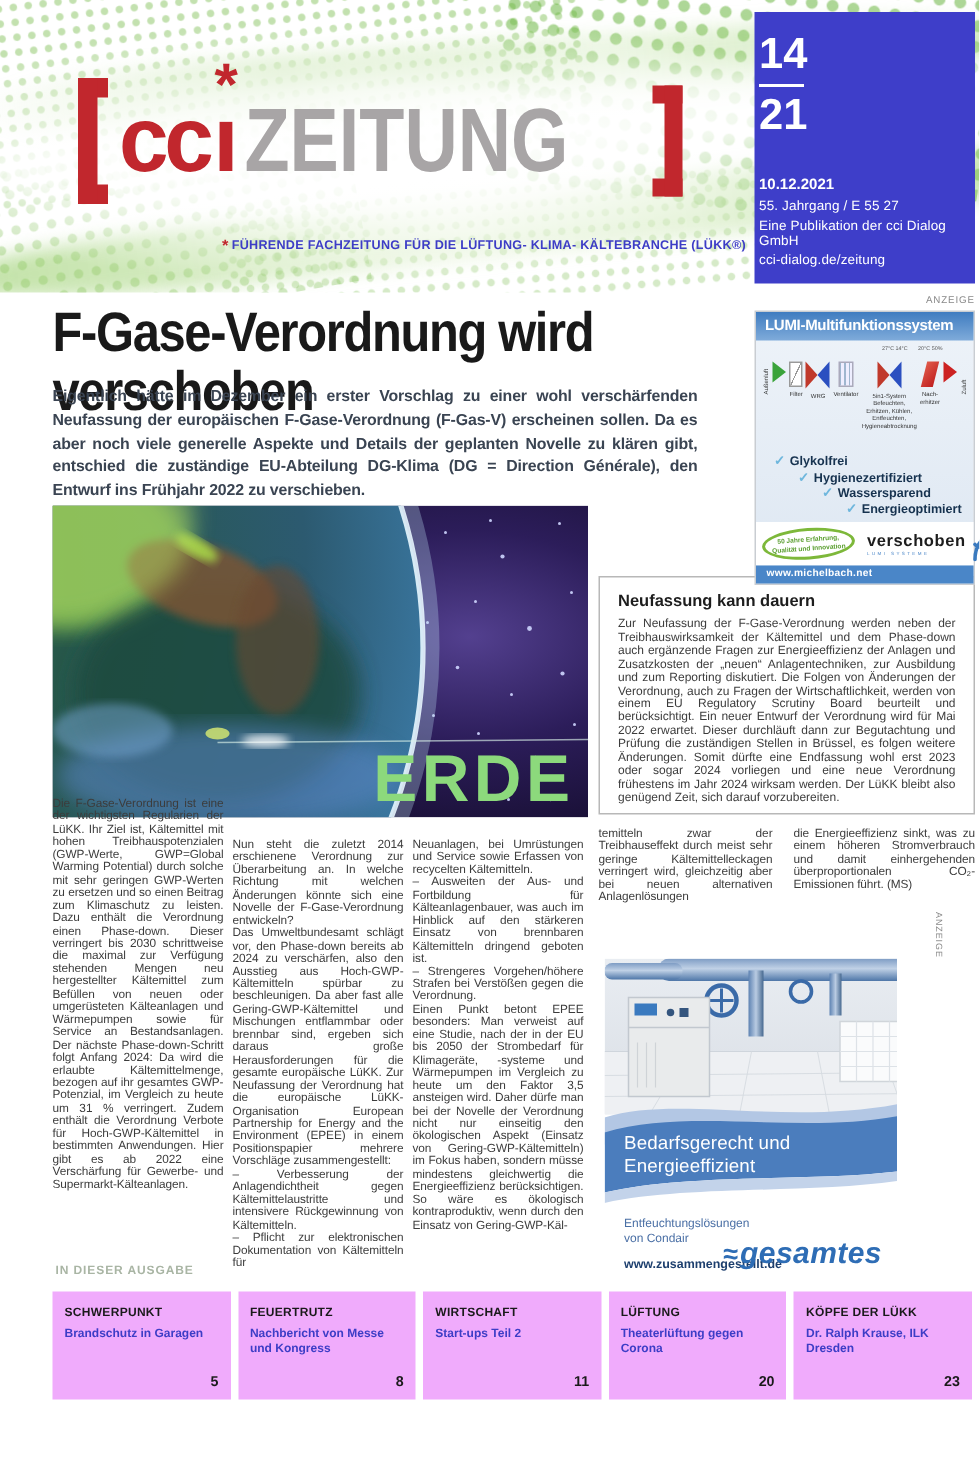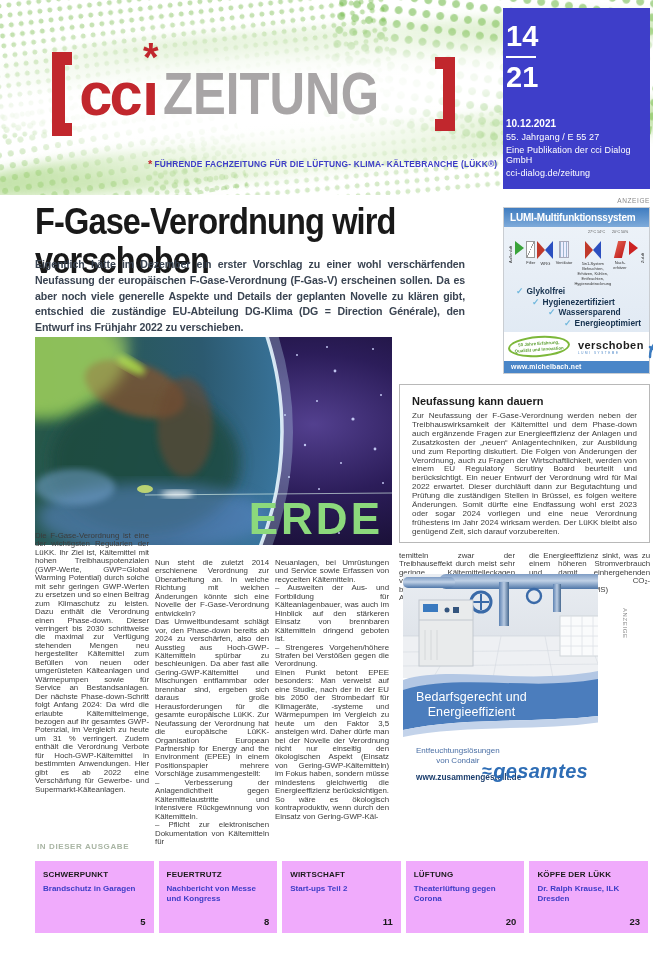--- a/index.html
+++ b/index.html
@@ -75,35 +75,35 @@
   .tri.in{border-left:9px solid #3aa33a;}
   .tri.out{border-left:9px solid #cc2222;}
   .filterbox{width:9px;height:17px;border:1px solid #999;background:
      linear-gradient(to bottom right, transparent 47%, #999 47%, #999 53%, transparent 53%),#fff;}
   .bowtie{display:flex;}
   .bowtie .bt-l{width:0;height:0;border-top:9px solid transparent;border-bottom:9px solid transparent;border-left:8px solid #c0392b;}
   .bowtie .bt-r{width:0;height:0;border-top:9px solid transparent;border-bottom:9px solid transparent;border-right:8px solid #2b4fc0;}
   .ventbox{width:10px;height:17px;border:1px solid #aab;background:repeating-linear-gradient(90deg,#9fb6cf 0 1px,transparent 1px 3px),#eef;}
   .heater{width:8px;height:17px;background:linear-gradient(120deg,#e05a4a,#c01f1f);transform:skewX(-14deg);}
   .temps{position:absolute;top:3px;left:84px;font-size:3.6px;color:#555;display:flex;gap:7px;}
-  .lumi-checks{padding:3px 6px 4px 6px;}
+  .lumi-checks{padding:3px 6px 4px 6px;margin-top:16px;}
   .chk-row{font-size:8.4px;font-weight:bold;color:#16324f;line-height:10.5px;}
   .chk-row .chk{color:#6fb7dd;margin-right:3px;font-size:9px;}
   .lumi-brand{background:#fff;height:29px;display:flex;align-items:center;padding:2px 4px;}
   .badge{width:62px;height:21px;border:2px solid #7db83a;border-radius:50%;transform:rotate(-4deg);
      display:flex;align-items:center;justify-content:center;text-align:center;
      font-size:4.4px;font-weight:bold;color:#5a9e2f;line-height:1.2;padding:1px;}
   .brandblock{margin-left:8px;position:relative;}
   .brandname{font-size:11px;font-weight:bold;color:#1d1d1d;letter-spacing:.4px;}
   .brandsub{font-size:3px;letter-spacing:1.6px;color:#4a86c8;margin-top:0px;}
   .swoosh{position:absolute;right:-20px;top:-4px;}
   .lumi-bar{height:12px;background:#4a86c8;color:#fff;font-size:6.8px;font-weight:bold;line-height:12px;padding-left:7px;letter-spacing:.2px;}
 
   
-  .condair{position:absolute;left:403px;top:574px;width:195px;height:222px;background:#fff;overflow:hidden;text-align:center;}
+  .condair{position:absolute;left:403px;top:639px;width:195px;height:222px;background:#fff;overflow:hidden;}
   .cond-photo{position:absolute;left:0;top:0;width:209px;height:104px;}
   .cond-waves{position:absolute;left:0;top:84px;width:209px;height:84px;}
   .cond-slogan{position:absolute;left:13px;top:116px;font-size:12.5px;color:#fff;line-height:15px;letter-spacing:.1px;white-space:pre-line;z-index:3;}
   .cond-desc{position:absolute;left:13px;top:172px;font-size:8px;color:#4a6fa5;line-height:10px;white-space:pre-line;}
   .cond-url{position:absolute;left:13px;top:198px;font-size:8.3px;font-weight:bold;color:#1d3f6e;}
   .cond-logo{position:absolute;right:10px;top:186px;font-style:italic;font-weight:bold;color:#2e6db5;font-size:20px;display:flex;align-items:center;letter-spacing:.3px;}
   .cond-logo .wavechar{font-size:18px;margin-right:1px;font-style:normal;}
   .anzeige-vert{position:absolute;left:622px;top:608px;writing-mode:vertical-rl;font-size:6px;color:#8a8a8a;letter-spacing:.6px;}
 
   

